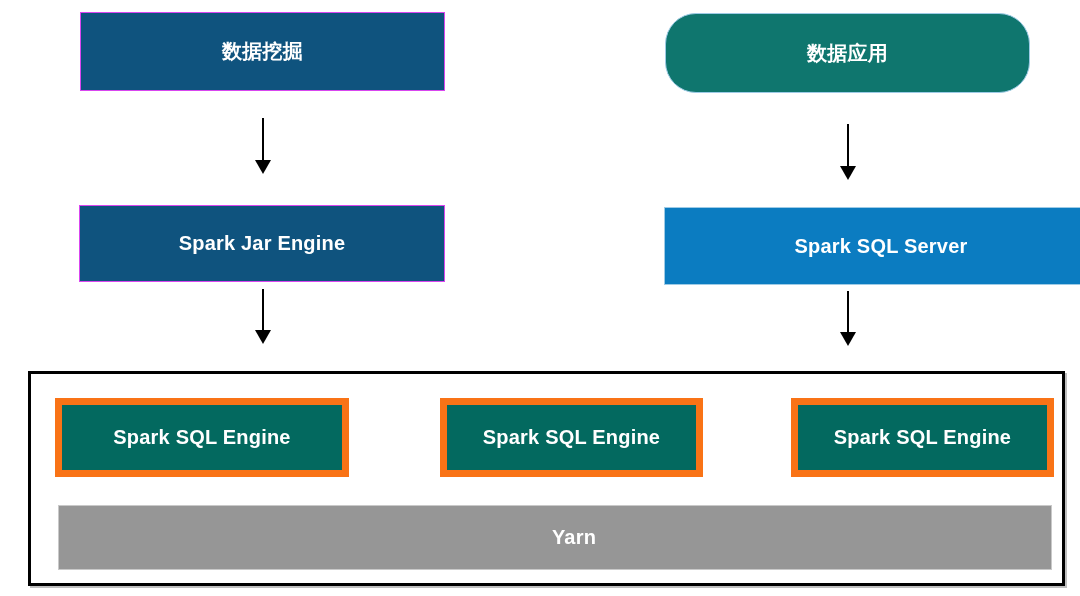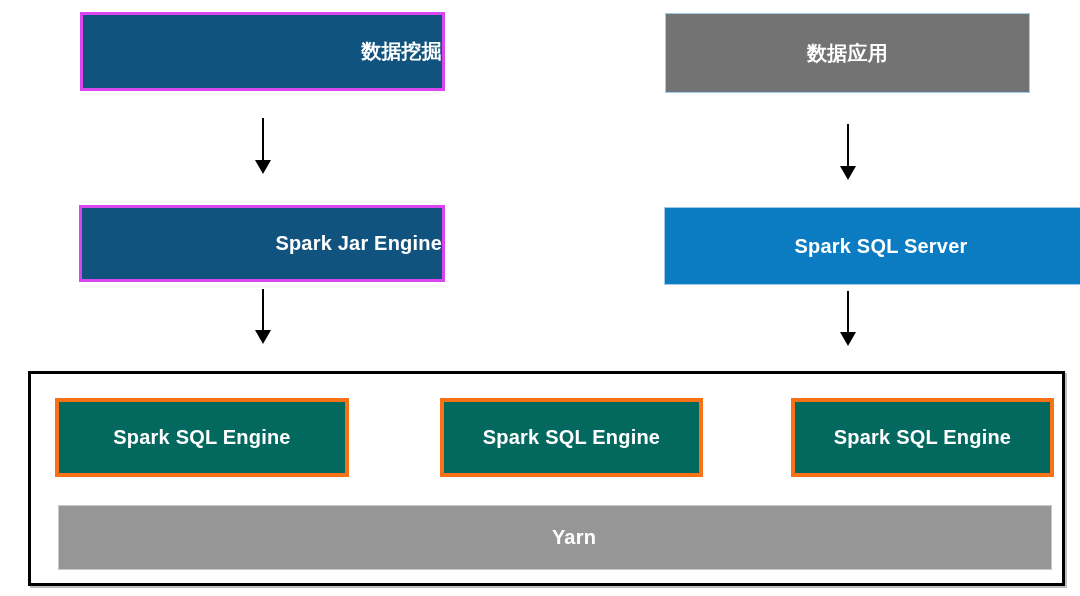--- a/index.html
+++ b/index.html
@@ -19,23 +19,23 @@
     position: absolute;
     display: flex;
     align-items: center;
     justify-content: center;
     color: #ffffff;
     font-weight: bold;
     font-size: 20px;
     letter-spacing: 0.2px;
     box-sizing: border-box;
   }
-  .node.blue-dark   { border: 3px solid #d946ef; justify-content: flex-end; }
+  .node.blue-dark   { border: 1px solid #d946ef; }
   .node.blue-bright { border: 1px solid #9ecbe6; }
-  .node.teal        { border: 4px solid #f97316; align-items: center; }
+  .node.teal        { border: 7px solid #f97316; align-items: center; }
   .node.gray        { border: 1px solid #c9c9c9; }
 
   .node-data-mining { left: 80px;  top: 12px;  width: 365px; height: 79px; }
   .node-data-app    { left: 665px; top: 13px;  width: 365px; height: 80px; }
   .node-spark-jar   { left: 79px;  top: 205px; width: 366px; height: 77px; }
   .node-sql-server  { left: 664px; top: 207px; width: 434px; height: 78px; }
 
   .arrow {
     position: absolute;
     width: 16px;
@@ -80,21 +80,21 @@
 </style>
 </head>
 <body>
 
 <div class="canvas">
 
   <div class="node blue-dark node-data-mining" style="background-color: rgb(15, 83, 126);">
     <span>数据挖掘</span>
   </div>
 
-  <div class="node blue-bright node-data-app" style="background-color: #737373;">
+  <div class="node blue-bright node-data-app" style="background-color: #0f766e; border-radius: 31px;">
     <span>数据应用</span>
   </div>
 
   <div class="arrow arrow-1">
     <span class="shaft"></span>
     <span class="head"></span>
   </div>
   <div class="arrow arrow-2">
     <span class="shaft"></span>
     <span class="head"></span>

